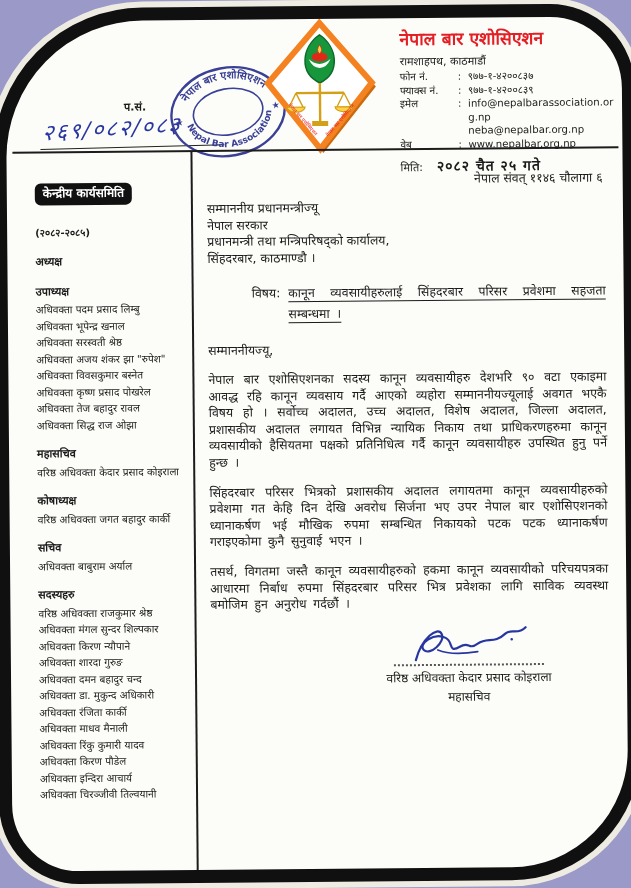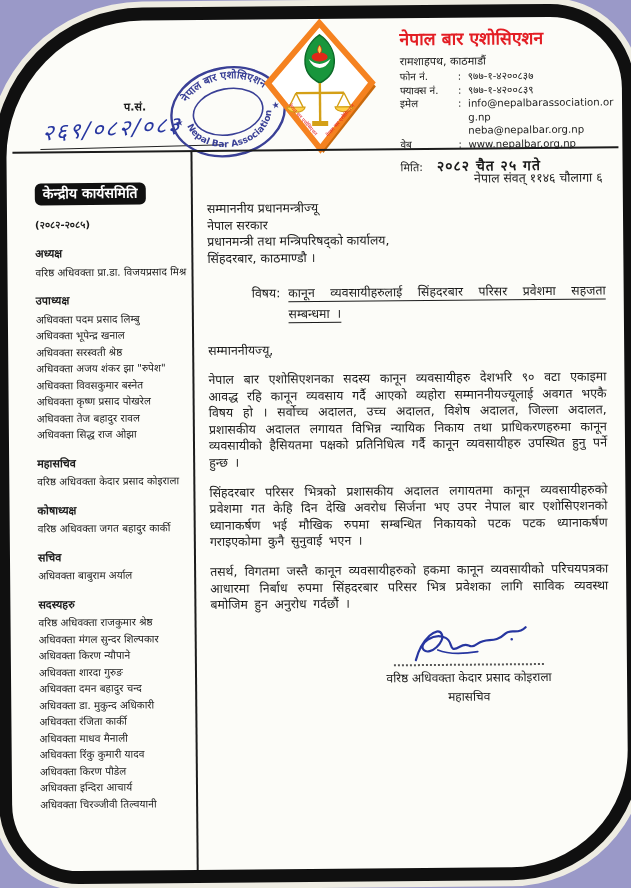--- a/index.html
+++ b/index.html
@@ -35,21 +35,21 @@
   .addr{font-size:11px;margin-bottom:2px;}
   .crow{display:flex;font-size:10.2px;line-height:13.5px;}
   .clabel{width:58px;flex:none;}
   .csep{width:10px;flex:none;}
   .cval{flex:1;word-break:break-all;}
   .dateline{margin-top:5px;font-size:11px;display:flex;align-items:baseline;}
   .date-value{font-weight:bold;font-size:14px;margin-left:14px;letter-spacing:1px;white-space:nowrap;}
   
   .columns{position:absolute;top:132px;left:0;right:0;bottom:0;display:flex;padding-left:8px;}
   .sidebar{width:150px;flex:none;border-right:2px solid #1c1c1c;padding:30px 6px 0 20px;font-size:10.3px;line-height:16.5px;}
-  .pill{display:inline-block;background:#111;color:#fff;font-weight:bold;font-size:14px;padding:2px 8px 3px;border-radius:6px;margin-bottom:12px;white-space:nowrap;}
+  .pill{display:inline-block;background:#111;color:#fff;font-weight:bold;font-size:12px;padding:2px 8px 3px;border-radius:6px;margin-bottom:20px;white-space:nowrap;}
   .term{font-weight:bold;font-size:10px;margin-bottom:10px;}
   .sec{margin-top:13px;}
   .role{font-weight:bold;font-size:11px;margin-bottom:1px;}
   .member{white-space:nowrap;}
   
   .main{flex:1;padding:12px 18px 0 14px;font-size:12.4px;}
   .sambat{text-align:right;margin:8px 2px 0 0;}
   .recipient{margin-top:12px;line-height:16.5px;}
   .subject{margin:16px 0 0 44px;display:flex;line-height:21px;}
   .subject .slabel{flex:none;margin-right:8px;}
@@ -153,24 +153,20 @@
   <div class="rule"></div>
 
   <div class="columns">
 
     <div class="sidebar">
       <span class="pill">केन्द्रीय कार्यसमिति</span>
       <div class="term">(२०८२-२०८५)</div>
 
       <div class="sec">
         <div class="role">अध्यक्ष</div>
-        <div>
-
-        <div class="member">वरिष्ठ अधिवक्ता प्रा.डा. विजयप्रसाद मिश्र</div>
-          </div>
       </div>
 
       <div class="sec">
         <div class="role">उपाध्यक्ष</div>
         <div>
 
         <div class="member">अधिवक्ता पदम प्रसाद लिम्बु</div>
             <div class="member">अधिवक्ता भूपेन्द्र खनाल</div>
             <div class="member">अधिवक्ता सरस्वती श्रेष्ठ</div>
             <div class="member">अधिवक्ता अजय शंकर झा "रुपेश"</div>

